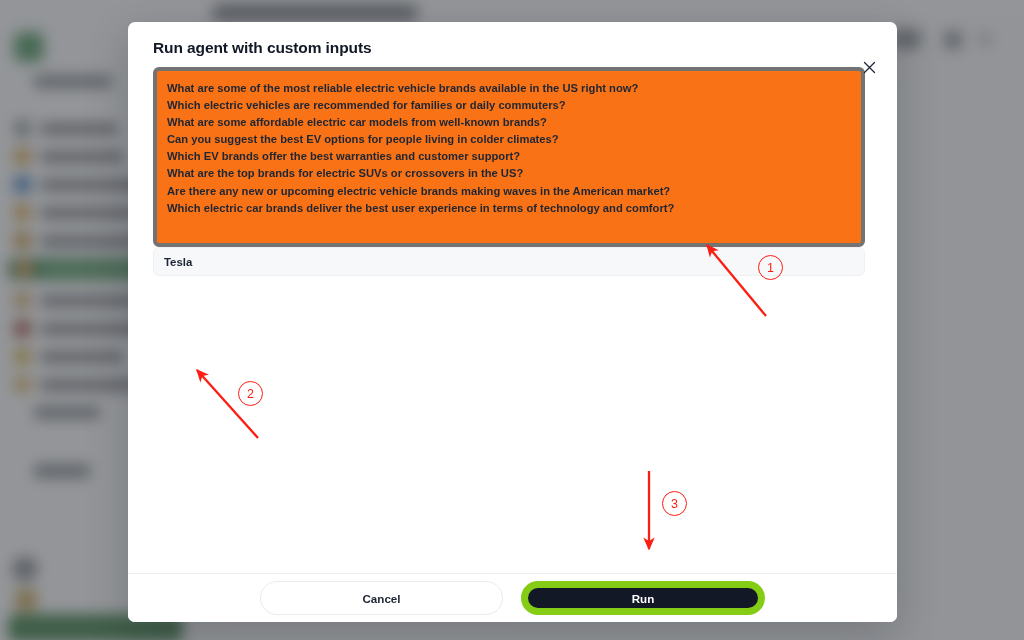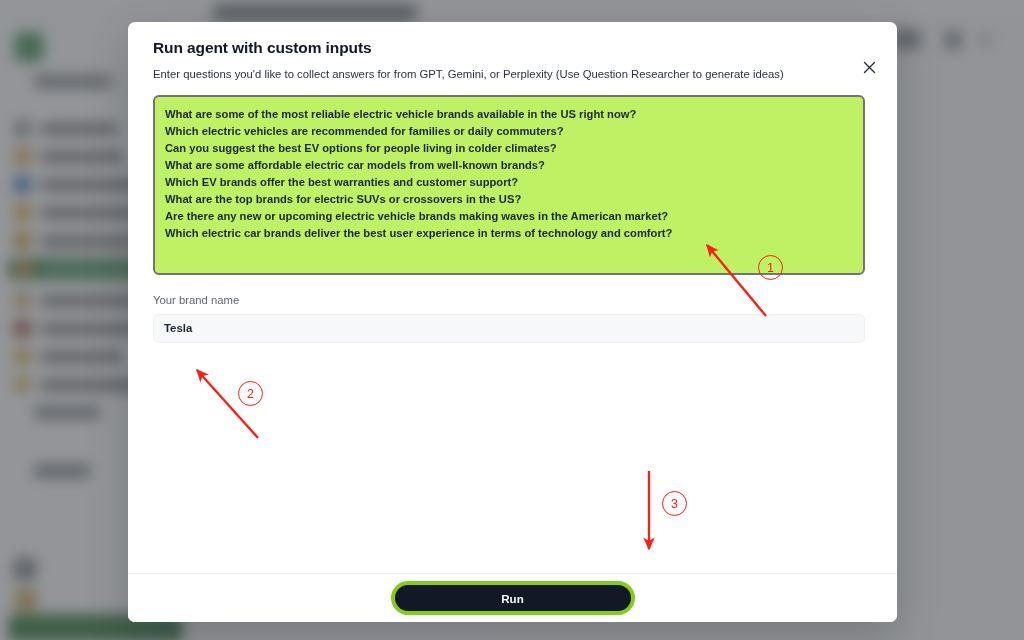--- a/index.html
+++ b/index.html
@@ -122,22 +122,22 @@
   .close-btn svg { display: block; }
   .dlg-subtitle {
     font-size: 10.5px; color: #9499a3; line-height: 1.4;
     margin: 0 0 19px 0;
   }
   .dlg-instruction {
     font-size: 11.3px; color: #2b3140; line-height: 1.4;
     margin: 0 0 12px 0;
   }
   .questions-panel {
-    background: #bef264;
-    border: 2px solid #737373;
+    background: #f97316;
+    border: 4px solid #737373;
     border-radius: 6px;
     padding: 9px 10px 10px 10px;
     height: 180px;
     overflow: hidden;
   }
   .question-line {
     font-size: 11.2px;
     font-weight: bold;
     color: #1e2533;
     line-height: 17.1px;
@@ -173,21 +173,21 @@
   }
   .btn-cancel {
     width: 243px;
     background: #ffffff;
     border: 1px solid #e9ebef;
     color: #1e2533;
   }
   .btn-run {
     width: 244px;
     background: #121826;
-    border: 4px solid #84cc16;
+    border: 7px solid #84cc16;
     color: #ffffff;
   }
 
   
   #annotations {
     position: absolute; inset: 0;
     pointer-events: none;
   }
   .marker-num {
     position: absolute;
@@ -270,44 +270,43 @@
     <div class="bg-topbar-circle1"></div>
     <div class="bg-topbar-circle2"></div>
     <div class="bg-topbar-dot"></div>
   </div>
 
   <div class="bg-scrim"></div>
 
   <div id="dialog">
     <div class="dlg-body">
       <h1 class="dlg-title">Run agent with custom inputs</h1>
-      <p class="dlg-instruction">Enter questions you'd like to collect answers for from GPT, Gemini, or Perplexity (Use Question Researcher to generate ideas)</p>
 
       <div class="questions-panel" id="questions-panel">
           <div class="question-line">What are some of the most reliable electric vehicle brands available in the US right now?</div>
           <div class="question-line">Which electric vehicles are recommended for families or daily commuters?</div>
+          <div class="question-line">What are some affordable electric car models from well-known brands?</div>
           <div class="question-line">Can you suggest the best EV options for people living in colder climates?</div>
-          <div class="question-line">What are some affordable electric car models from well-known brands?</div>
           <div class="question-line">Which EV brands offer the best warranties and customer support?</div>
           <div class="question-line">What are the top brands for electric SUVs or crossovers in the US?</div>
           <div class="question-line">Are there any new or upcoming electric vehicle brands making waves in the American market?</div>
           <div class="question-line">Which electric car brands deliver the best user experience in terms of technology and comfort?</div>
         </div>
 
-      <div class="field-label">Your brand name</div>
       <input class="brand-input" type="text" value="Tesla" style="">
     </div>
 
     <div class="close-btn">
       <svg width="13" height="13" viewBox="0 0 13 13" aria-hidden="true">
         <path d="M1.5 1.5 L11.5 11.5 M11.5 1.5 L1.5 11.5" stroke="#202736" stroke-width="1.3" stroke-linecap="round" fill="none"></path>
       </svg>
     </div>
 
     <div class="dlg-footer">
+      <button class="btn btn-cancel">Cancel</button>
       <button class="btn btn-run">Run</button>
     </div>
   </div>
 
   <div id="annotations">
     <svg width="1024" height="640" style="position:absolute;left:0;top:0;">
       <defs>
         <marker id="ah" markerWidth="7" markerHeight="7" refX="5.4" refY="3.1" orient="auto" markerUnits="strokeWidth">
           <path d="M6,3.1 L0.4,0.6 L1.9,3.1 L0.4,5.6 Z" fill="#fb1e12"></path>
         </marker>

